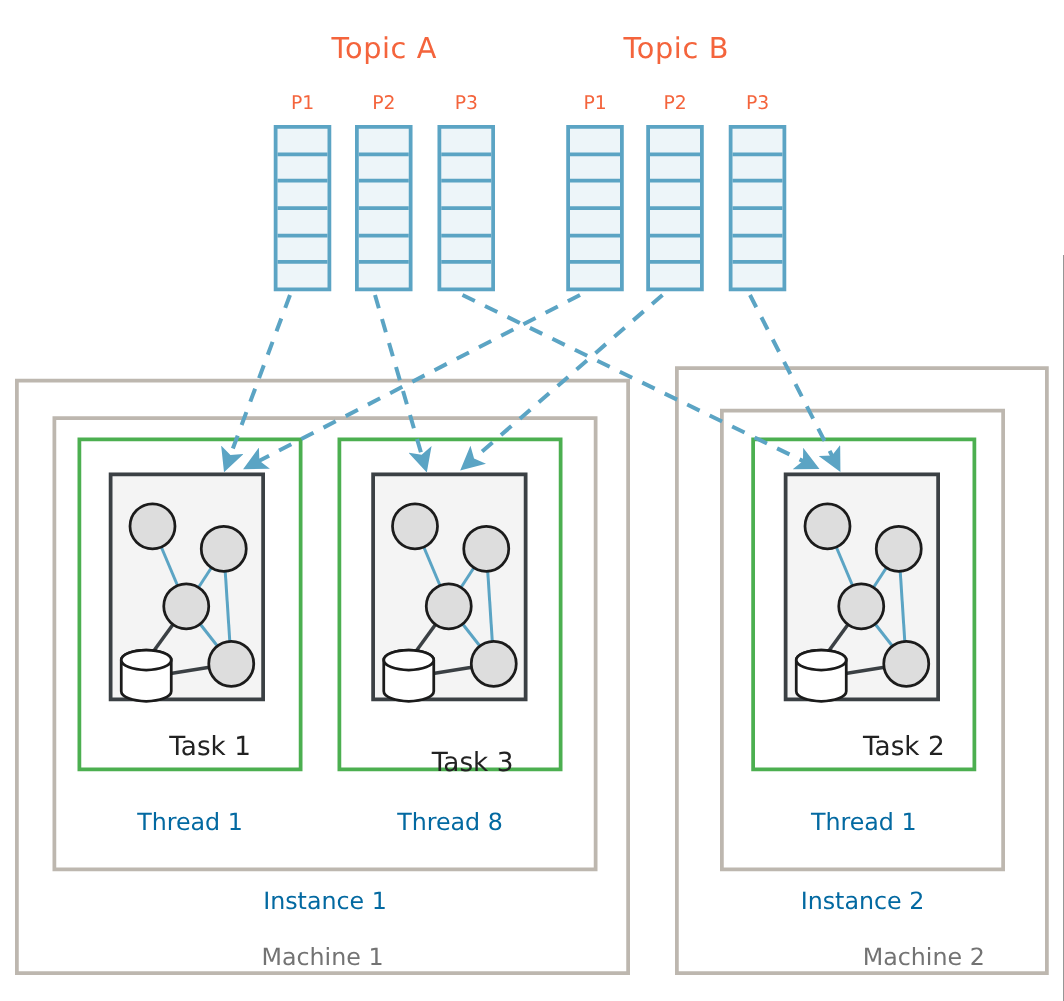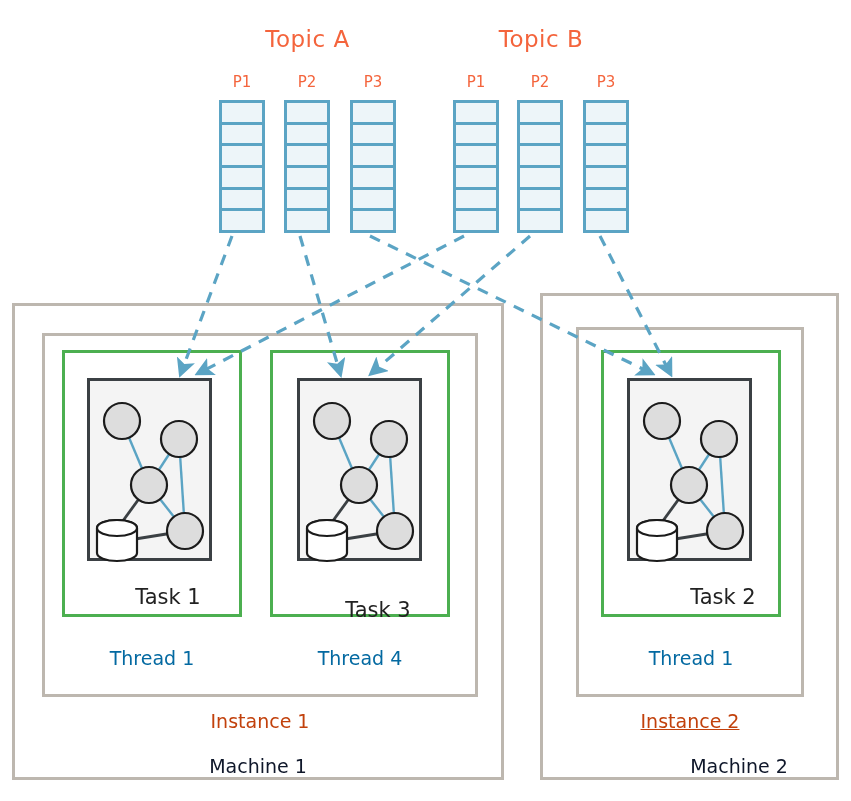--- a/index.html
+++ b/index.html
@@ -53,28 +53,28 @@
     background:transparent;
   }
   .thread-box{
     position:absolute;
     box-sizing:border-box;
     border:3px solid #4caf50;
     background:transparent;
   }
   .machine-label{
     position:absolute;
-    color:#0f172a;
+    color:#737373;
     font-size:19px;
     text-align:center;
     white-space:nowrap;
   }
   .instance-label{
     position:absolute;
-    color:#c2410c;
+    color:#0369a1;
     font-size:19px;
     text-align:center;
     white-space:nowrap;
   }
   .thread-label{
     position:absolute;
     color:#0369a1;
     font-size:19px;
     text-align:center;
     white-space:nowrap;
@@ -165,29 +165,29 @@
 
   <div class="instance-box" style="left:42px;top:333px;width:436px;height:364px;"></div>
   <div class="instance-label" style="left:42px;top:710px;width:436px;">Instance 1</div>
 
   <div class="thread-box" style="left:62px;top:350px;width:180px;height:267px;"></div>
   <div class="thread-label" style="left:62px;top:647px;width:180px;">Thread 1</div>
   <div class="task-card" style="left:87px;top:378px;width:125px;height:183px;"></div>
   <div class="task-label" style="left:62px;top:585px;width:212px;">Task 1</div>
 
   <div class="thread-box" style="left:270px;top:350px;width:180px;height:267px;"></div>
-  <div class="thread-label" style="left:270px;top:647px;width:180px;">Thread 4</div>
+  <div class="thread-label" style="left:270px;top:647px;width:180px;">Thread 8</div>
   <div class="task-card" style="left:297px;top:378px;width:125px;height:183px;"></div>
   <div class="task-label" style="left:270px;top:585px;width:216px;margin-top:13px;">Task 3</div>
 
   <div class="machine-box" style="left:540px;top:293px;width:299px;height:487px;"></div>
   <div class="machine-label" style="left:568px;top:755px;width:342px;">Machine 2</div>
 
   <div class="instance-box" style="left:576px;top:327px;width:228px;height:370px;"></div>
-  <div class="instance-label" style="left:576px;top:710px;width:228px;text-decoration:underline;">Instance 2</div>
+  <div class="instance-label" style="left:576px;top:710px;width:228px;">Instance 2</div>
 
   <div class="thread-box" style="left:601px;top:350px;width:180px;height:267px;"></div>
   <div class="thread-label" style="left:601px;top:647px;width:180px;">Thread 1</div>
   <div class="task-card" style="left:627px;top:378px;width:125px;height:183px;"></div>
   <div class="task-label" style="left:633px;top:585px;width:180px;">Task 2</div>
 
   <svg class="topo" width="851" height="801">
     <defs>
       <g id="subtopology">
 

